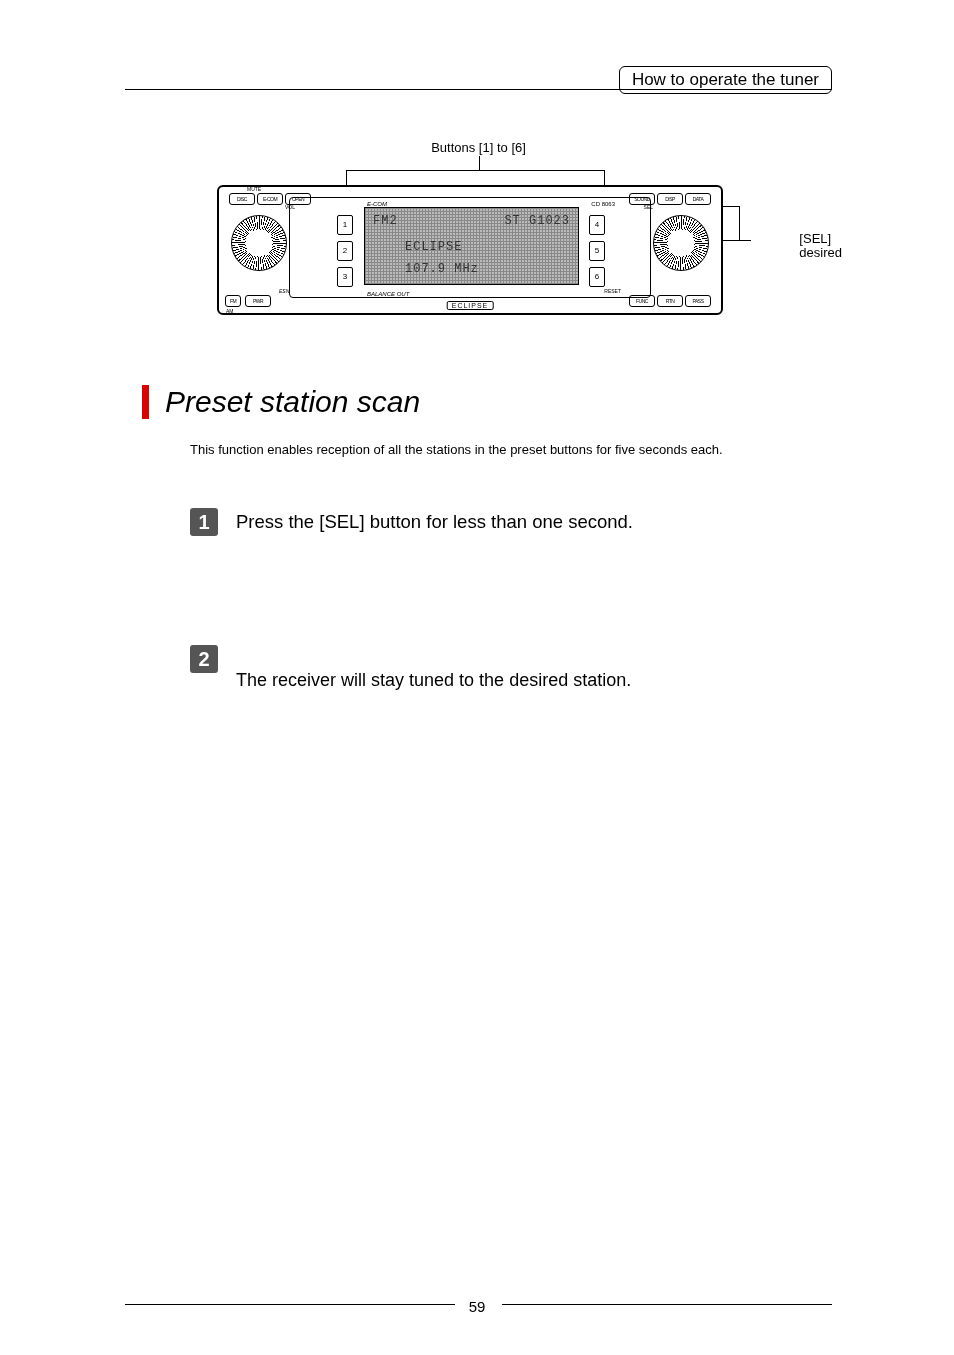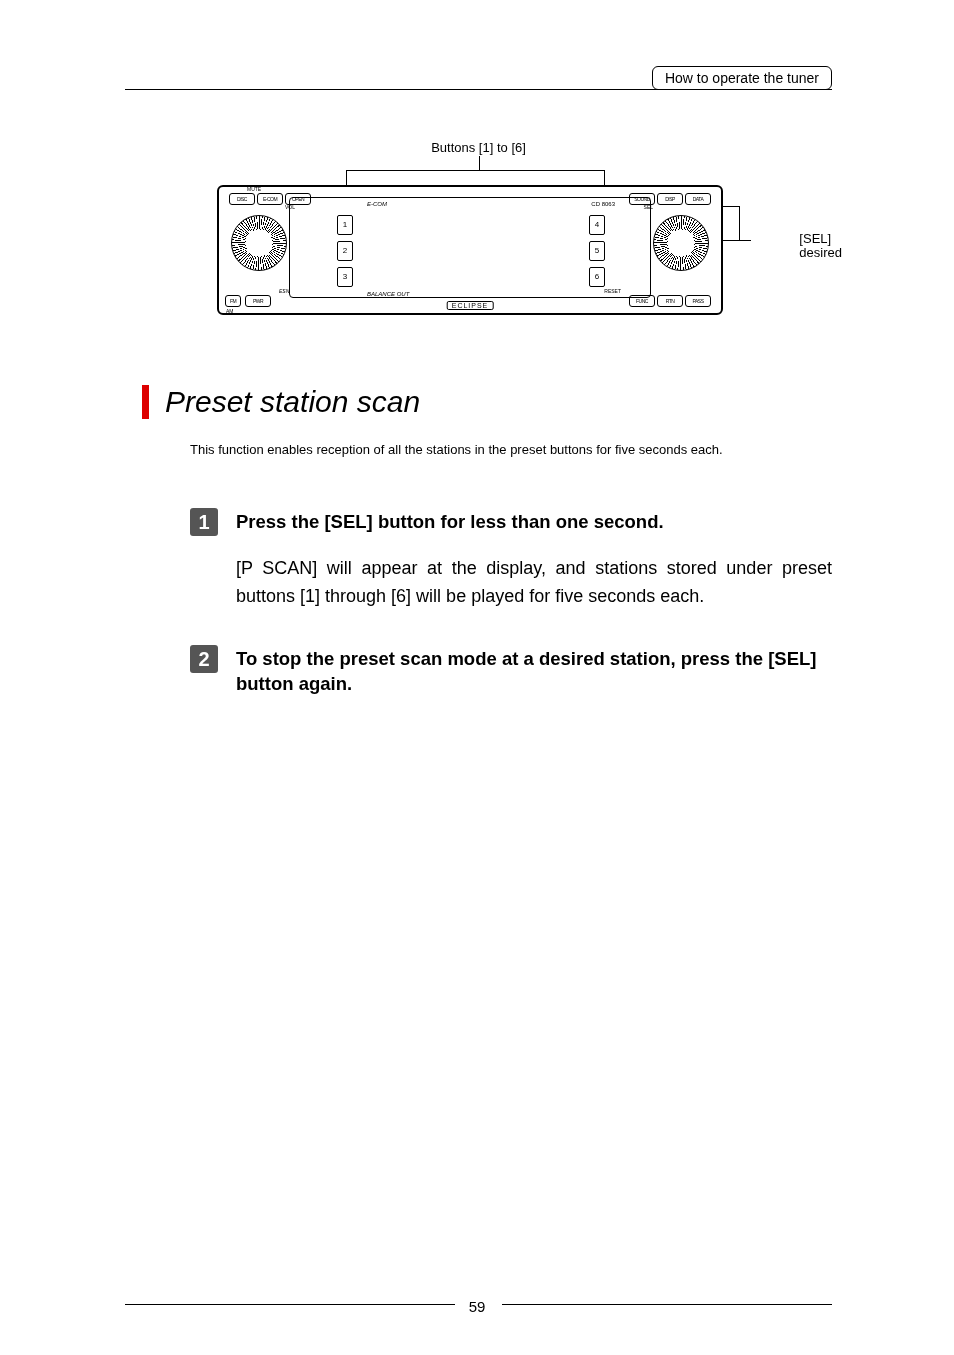--- a/index.html
+++ b/index.html
@@ -19,21 +19,21 @@
     box-sizing: border-box;
     padding: 60px 110px 40px 125px;
   }
   .header-box {
     position: absolute;
     top: 66px;
     right: 122px;
     border: 1px solid #000;
     border-radius: 6px;
     padding: 3px 12px;
-    font-size: 14px;
+    font-size: 17px;
   }
   .header-rule {
     position: absolute;
     top: 89px;
     left: 125px;
     right: 122px;
     border-top: 1px solid #000;
   }
   .diagram-zone {
     position: absolute;
@@ -208,21 +208,21 @@
     color: #fff;
     font-size: 20px;
     font-weight: bold;
     text-align: center;
     line-height: 28px;
     border-radius: 3px;
   }
   .step-head {
     margin-left: 46px;
     font-size: 18.5px;
-    font-weight: 700;
+    font-weight: 400;
     line-height: 1.35;
   }
   .step-body {
     margin-left: 46px;
     margin-top: 20px;
     font-size: 18px;
     line-height: 1.55;
     text-align: justify;
   }
   .pagenum {
@@ -311,39 +311,44 @@
         <div class="preset-btn">2</div>
         <div class="preset-btn">3</div>
       </div>
 
       <div class="preset-col right-col">
         <div class="preset-btn">4</div>
         <div class="preset-btn">5</div>
         <div class="preset-btn">6</div>
       </div>
 
+      <div class="lcd">
+        <span class="lcd-line" style="top:6px;">FM2</span>
+        <span class="lcd-line" style="top:6px; right:8px; left:auto;">ST  G1023</span>
+        <span class="lcd-line" style="top:32px; left:40px;">ECLIPSE</span>
+        <span class="lcd-line" style="top:54px; left:40px;">107.9  MHz</span>
+      </div>
 
       <div class="brand-lbl">ECLIPSE</div>
     </div>
   </div>
 
   <div class="heading-row">
     <div class="red-bar"></div>
     <div class="heading-text">Preset station scan</div>
   </div>
 
   <div class="intro">This function enables reception of all the stations in the preset buttons for five seconds each.</div>
 
   <div class="step" style="top:510px;">
     <div class="step-num">1</div>
     <div class="step-head">Press the [SEL] button for less than one second.</div>
-    <div class="step-body">[P SCAN] will appear at the display, and stations stored under preset buttons [1] through [6] will be played for five seconds each.</div>
   </div>
 
   <div class="step" style="top:647px;">
     <div class="step-num">2</div>
-    <div class="step-head">To stop the preset scan mode at a desired station, press the [SEL] button again.</div>
+    <div class="step-body">The receiver will stay tuned to the desired station.</div>
   </div>
 
   <div class="bottom-rule-l"></div>
   <div class="bottom-rule-r"></div>
   <div class="pagenum">59</div>
 </div>
 
 </body></html>

